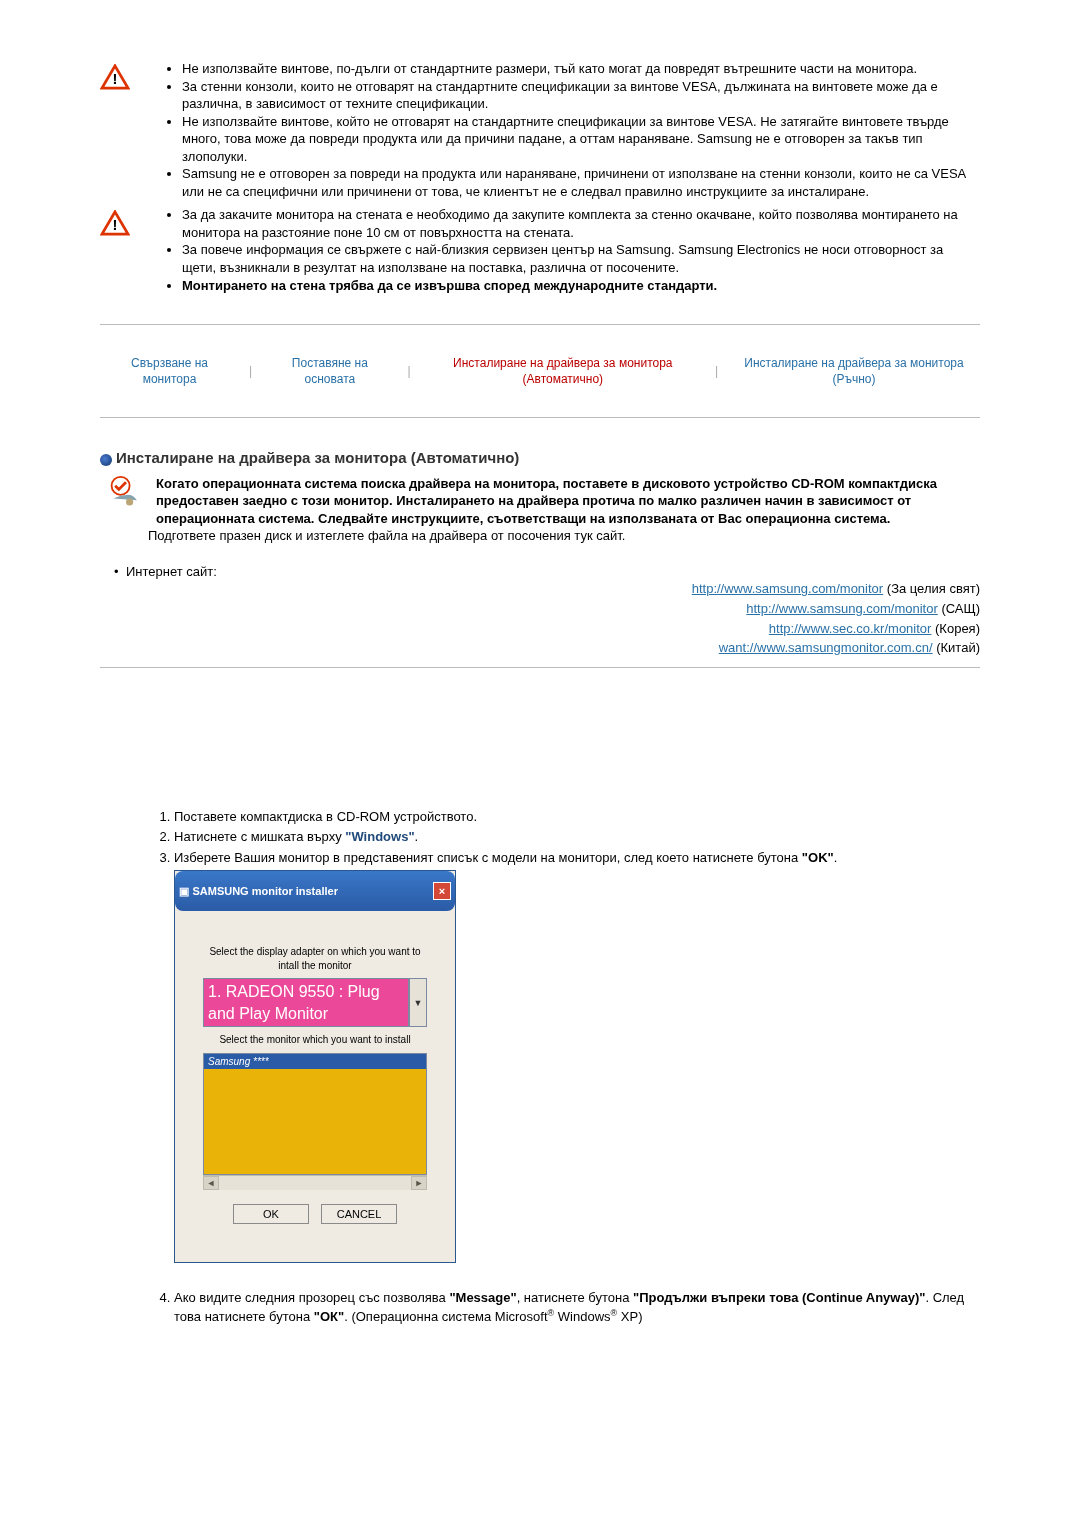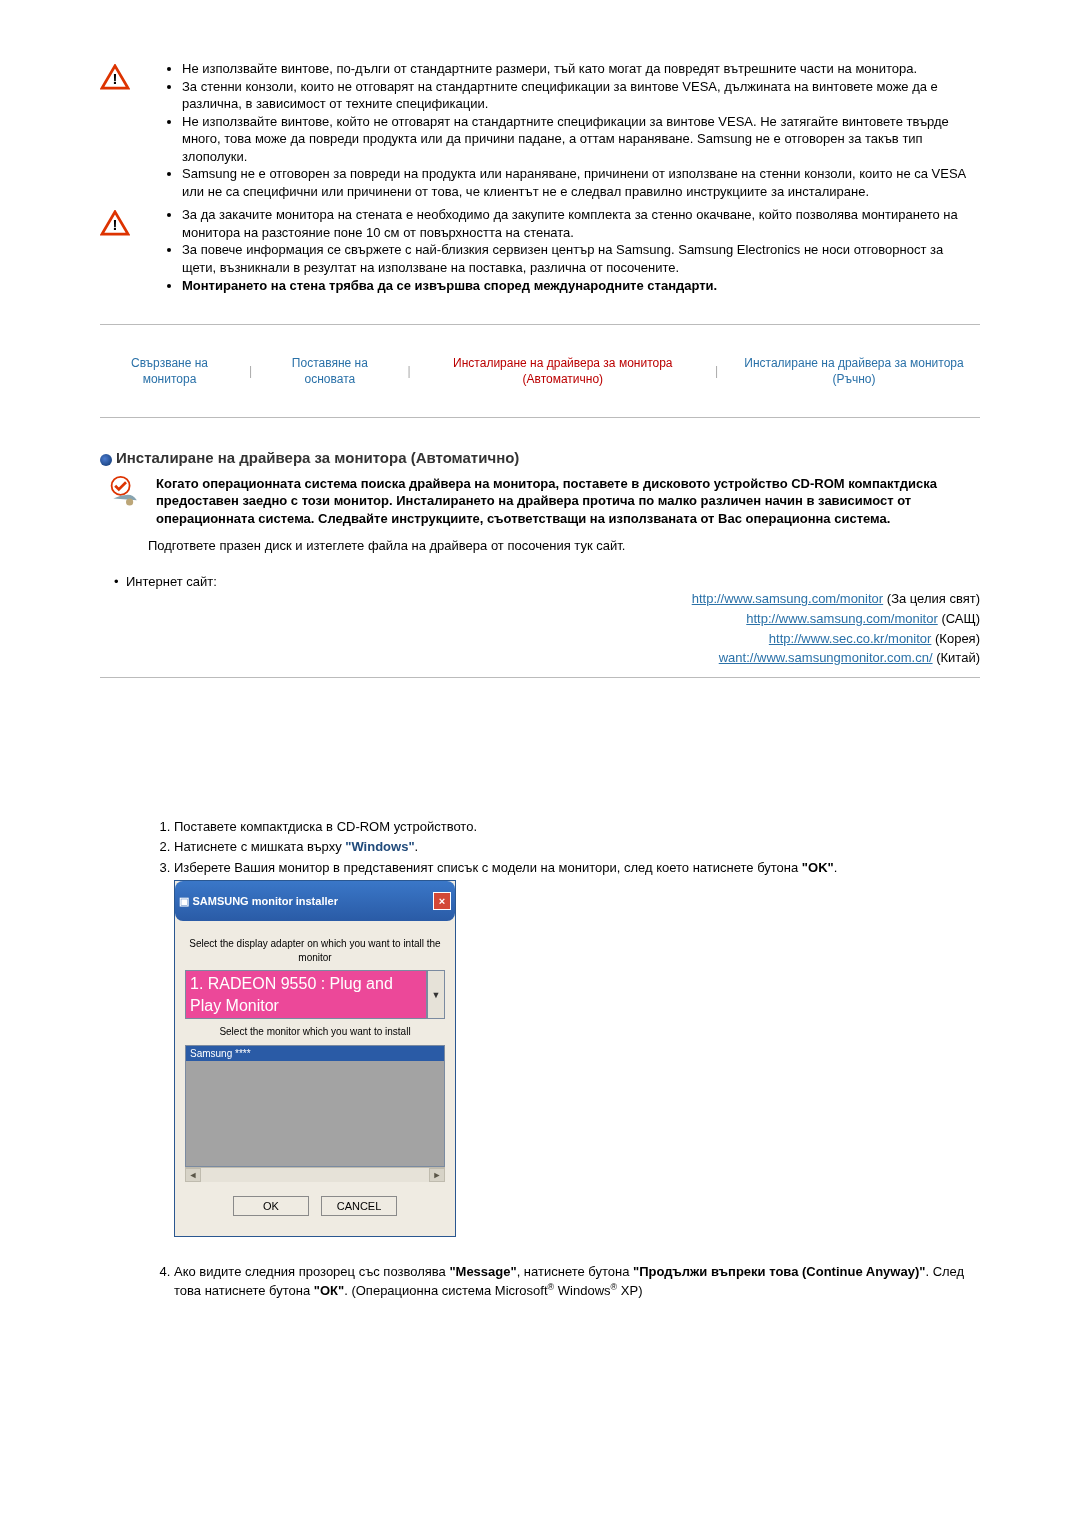--- a/index.html
+++ b/index.html
@@ -94,21 +94,20 @@
   .bold { font-weight: bold; }
   .link-blue { color: #2a71a8; }
   .link-darkblue { color: #204a7a; }
   .after-links-hr {
     border: none;
     border-top: 1px solid #bbb;
     margin: 8px 0 0 0;
   }
   .intro-block {
     margin-left: 48px;
-    margin-top: 10px;
   }
   .siterow {
     margin-left: 14px;
     display: flex;
     margin-top: 4px;
     flex-direction: column;
   }
   .sitelinks { flex: 1 1 auto; }
   .sitelinks div { margin-bottom: 2px; text-align: right; }
   ol.steps {
@@ -139,42 +138,43 @@
   .installer .closebox {
     width: 16px; height: 16px;
     background: #d34836;
     color: #fff;
     text-align: center;
     line-height: 16px;
     border: 1px solid #fff;
     font-weight: bold;
   }
   .installer .body {
-    padding: 10px;
+    padding: 28px;
     text-align: center;
   }
   .installer .label {
     font-size: 10px;
     margin: 6px 0;
   }
   .installer select, .installer .select-like {
     width: 100%;
     font-size: 16px;
     background: #ec4899;
     color: #fff;
     border: 1px solid #7a8aa0;
     padding: 2px 4px;
     text-align: left;
   }
   .installer .listbox {
     border: 1px solid #7a8aa0;
-    background: #a3a3a3;
+    background: #eab308;
     height: 120px;
     text-align: left;
     overflow: auto;
+    font-style: italic;
   }
   .installer .listbox .sel {
     background: #2a5ba6;
     color: #fff;
     font-size: 10px;
     padding: 1px 4px;
   }
   .installer .scroll-row {
     display: flex;
     background: #e6e2d8;

